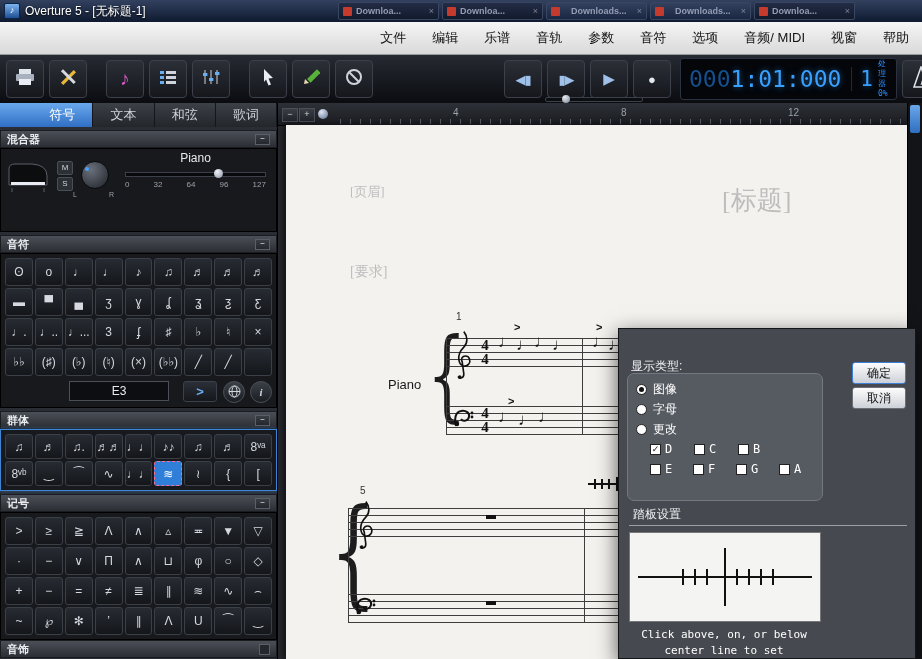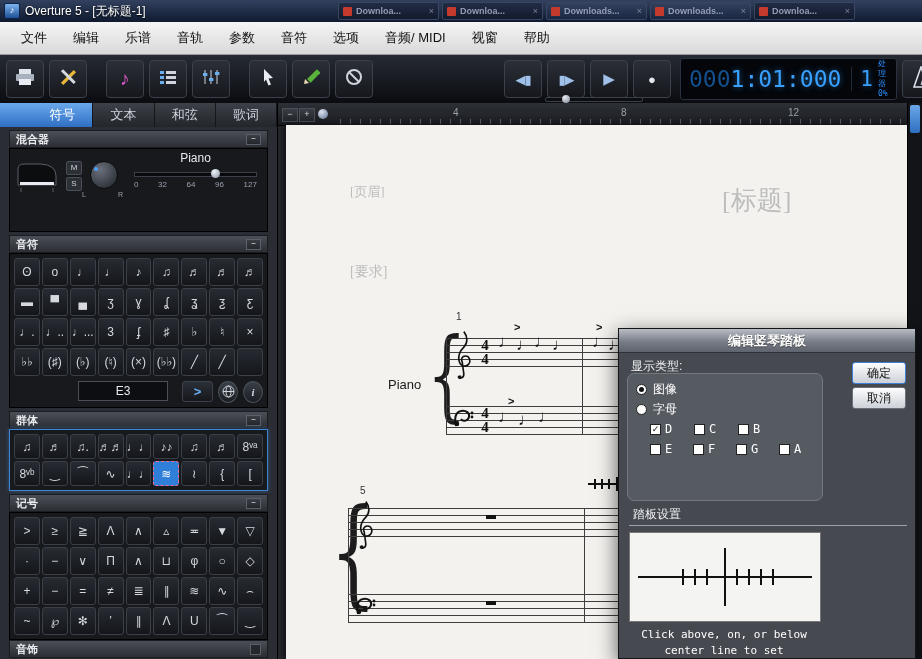--- a/index.html
+++ b/index.html
@@ -9,29 +9,29 @@
   
   .titlebar{position:absolute;left:0;top:0;right:0;height:22px;
     background:linear-gradient(#32415f,#0f1a30);display:flex;align-items:center;
     padding-left:4px;color:#fff;z-index:5;}
   .app-icon{width:14px;height:14px;border-radius:2px;background:linear-gradient(#7db5f0,#1d4f94);
     border:1px solid #0b2448;color:#fff;font-size:9px;line-height:13px;text-align:center;margin-right:5px;}
   .win-title{font-size:12px;text-shadow:0 1px 2px #000;}
   .tb-tabs{position:absolute;left:338px;top:2px;display:flex;gap:3px;}
   .tb-tab{width:101px;height:18px;background:linear-gradient(#222c45,#121a2c);border:1px solid #394662;
     border-radius:2px;display:flex;align-items:center;padding:0 4px;box-sizing:border-box;}
-  .tb-tab.lit{background:linear-gradient(#33415f,#1b2742);}
+  .tb-tab.lit{background:linear-gradient(#33415f,#1b2742);text-align:center;}
   .tb-ico{width:9px;height:9px;background:#c43b2e;border-radius:1px;margin-right:4px;flex:none;}
   .tb-label{flex:1;font-size:9px;color:#939cb4;white-space:nowrap;overflow:hidden;font-weight:bold;}
   .tb-x{color:#7c8499;font-size:9px;margin-left:3px;}
 
   
   .menubar{position:absolute;left:0;top:22px;right:0;height:33px;
     background:linear-gradient(#f5f5f5,#d9d9d9);border-bottom:1px solid #9a9a9a;
-    display:flex;align-items:center;padding-left:8px;box-sizing:border-box;z-index:5;}
+    display:flex;align-items:center;padding-left:8px;box-sizing:border-box;z-index:5;justify-content:flex-end;}
   .menu-item{padding:5px 13px;font-size:13px;color:#111;}
 
   
   .toolbar{position:absolute;left:0;top:55px;right:0;height:48px;
     background:linear-gradient(#262a32,#0a0c10);display:flex;align-items:center;
     padding:0 6px;gap:5px;z-index:5;}
   .tbtn{width:36px;height:36px;flex:none;background:linear-gradient(#2b2f37,#15171c);
     border:1px solid #3b404a;border-radius:4px;display:flex;align-items:center;justify-content:center;}
   .tsep{width:9px;flex:none;}
   .glyph-note{color:#e05ad0;font-size:19px;}
@@ -54,21 +54,21 @@
   
   .content{position:absolute;left:0;top:103px;right:0;bottom:0;display:flex;}
 
   
   .panel{width:277px;flex:none;background:#2a2d33;border-right:1px solid #000;
     display:flex;flex-direction:column;overflow:hidden;}
   .ptabs{display:flex;height:24px;flex:none;}
   .ptab{flex:1;background:linear-gradient(#3c4047,#23262b);color:#cfd3da;font-size:13px;
     display:flex;align-items:center;justify-content:center;border-right:1px solid #141619;}
   .ptab.active{background:linear-gradient(#6aa8ec,#2f6fc4);color:#fff;padding-left:32px;}
-  .section{margin:3px 9px 0;flex:none;}
+  .section{margin:3px 0 0;flex:none;}
   .sec-h{height:16px;background:linear-gradient(#4b4f57,#2b2e34);border:1px solid #1a1c20;
     color:#e9ebef;font-size:11px;font-weight:bold;display:flex;align-items:center;padding:0 6px;}
   .sec-min{margin-left:auto;width:13px;height:9px;border:1px solid #5a5f68;
     background:linear-gradient(#3a3e45,#24272c);color:#cfd3da;font-size:8px;line-height:6px;text-align:center;}
   .sec-b{background:#17191d;border:1px solid #000;padding:4px;position:relative;}
   .sec-b.hl{border:1px solid #3f85d6;box-shadow:0 0 4px rgba(63,133,214,.5);}
 
   
   .mixer-body{height:74px;}
   .piano-svg{position:absolute;left:5px;top:10px;}
@@ -607,31 +607,34 @@
         <div class="wrest" style="left:200px;top:476px"></div>
       </div>
 
       <div class="vscroll">
         <div class="vthumb"></div>
       </div>
     </div>
   </div>
 
   <div class="dialog">
-    <div class="dlg-title">编辑竖琴踏板</div>
     <div class="dlg-label" style="left:12px;top:29px">显示类型:</div>
     <div class="opt-panel">
       <div id="radio-list">
           <div class="opt-row">
             <span class="radio on"></span>
             <span class="opt-label">图像</span>
           </div>
           <div class="opt-row">
             <span class="radio"></span>
             <span class="opt-label">字母</span>
+          </div>
+          <div class="opt-row">
+            <span class="radio"></span>
+            <span class="opt-label">更改</span>
           </div>
         </div>
       <div class="cb-row" id="cb-row-0" style="padding-left:14px">
           <span class="opt-inline">
             <span class="cb">✓</span>
             <span class="opt-label">D</span>
           </span>
           <span class="opt-inline">
             <span class="cb"></span>
             <span class="opt-label">C</span>

